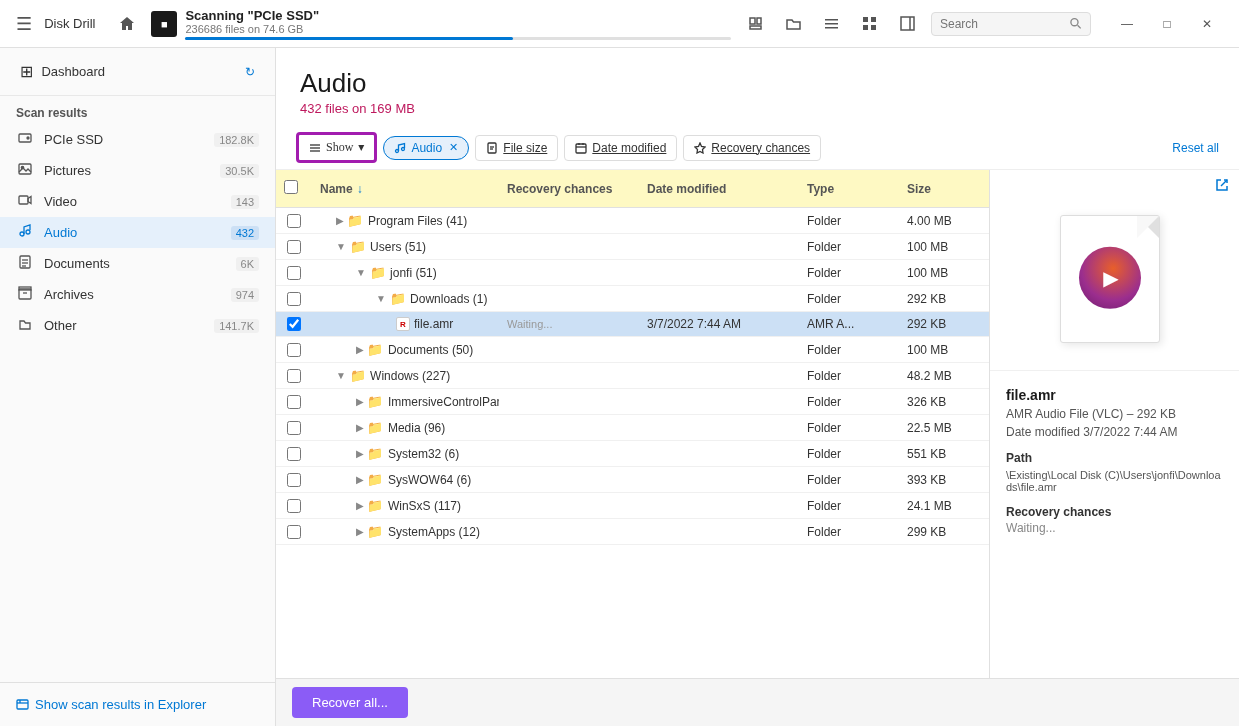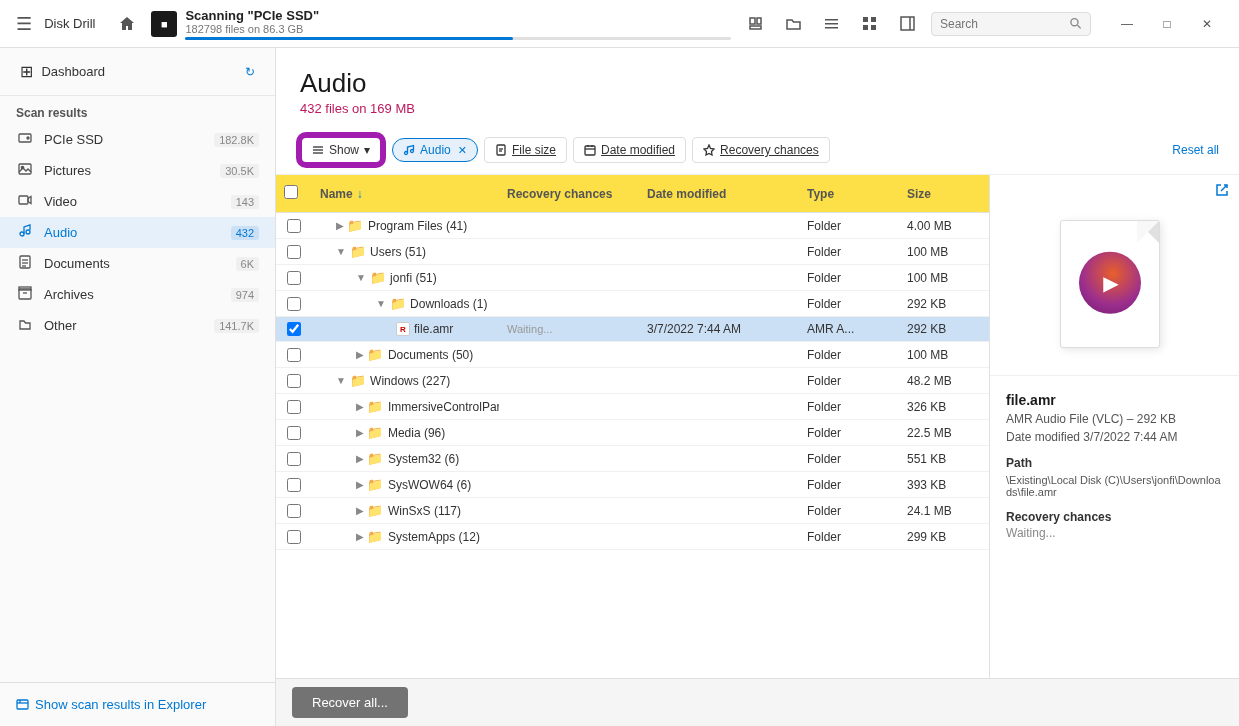--- a/index.html
+++ b/index.html
@@ -50,30 +50,30 @@
     
     .content { flex: 1; display: flex; flex-direction: column; background: #fff; overflow: hidden; }
 
     
     .page-header { padding: 20px 24px 10px; flex-shrink: 0; }
     .page-title { font-size: 26px; font-weight: 300; color: #1a1a1a; }
     .page-subtitle { font-size: 13px; color: #be185d; margin-top: 2px; }
 
     
     .toolbar { display: flex; align-items: center; padding: 6px 20px; gap: 6px; border-bottom: 1px solid #eee; flex-shrink: 0; }
-    .toolbar-btn { display: flex; align-items: center; gap: 5px; padding: 5px 10px; border: 6px solid #a21caf; border-radius: 10px; background: #fff; cursor: pointer; font-size: 12px; color: #333; }
+    .toolbar-btn { display: flex; align-items: center; gap: 5px; padding: 5px 10px; border: 3px solid #a21caf; border-radius: 4px; background: #fff; cursor: pointer; font-size: 12px; color: #333; font-family: Liberation Serif, serif; }
     .toolbar-tag { display: flex; align-items: center; gap: 5px; padding: 4px 10px; border: 1px solid #0078d4; border-radius: 14px; background: #e5f0fb; cursor: pointer; font-size: 12px; color: #0078d4; }
     .toolbar-tag .close-x { font-size: 11px; margin-left: 2px; }
     .toolbar-filter { display: flex; align-items: center; gap: 5px; padding: 5px 10px; border: 1px solid #ddd; border-radius: 4px; background: #fff; cursor: pointer; font-size: 12px; color: #333; text-decoration: underline; }
     .reset-all { margin-left: auto; color: #0078d4; cursor: pointer; font-size: 12px; background: none; border: none; }
 
     
     .table-area { flex: 1; overflow: hidden; display: flex; }
     .file-table { flex: 1; overflow-y: auto; }
-    .table-header { display: grid; grid-template-columns: 36px 1fr 140px 160px 100px 90px; align-items: center; padding: 4px 0; border-bottom: 1px solid #e0e0e0; background: #fde047; position: sticky; top: 0; z-index: 2; }
+    .table-header { display: grid; grid-template-columns: 36px 1fr 140px 160px 100px 90px; align-items: center; padding: 4px 0; border-bottom: 1px solid #e0e0e0; background: #fef9c3; position: sticky; top: 0; z-index: 2; }
     .th { font-size: 12px; font-weight: 600; color: #555; padding: 6px 8px; cursor: pointer; user-select: none; }
     .th.name-col { display: flex; align-items: center; gap: 4px; }
     .table-row { display: grid; grid-template-columns: 36px 1fr 140px 160px 100px 90px; align-items: center; border-bottom: 1px solid #f0f0f0; }
     .table-row.selected { background: #cce0f5; }
     .td { font-size: 12px; color: #333; padding: 5px 8px; overflow: hidden; text-overflow: ellipsis; white-space: nowrap; }
     .td.checkbox-col { display: flex; align-items: center; justify-content: center; }
     .name-cell { display: flex; align-items: center; }
     .indent-1 { padding-left: 24px; }
     .indent-2 { padding-left: 44px; }
     .indent-3 { padding-left: 64px; }
@@ -89,21 +89,21 @@
     .detail-desc { font-size: 12px; color: #555; margin-bottom: 4px; }
     .detail-date { font-size: 12px; color: #555; margin-bottom: 12px; }
     .detail-section-label { font-size: 12px; font-weight: 600; color: #333; margin-bottom: 4px; }
     .detail-path { font-size: 11px; color: #555; word-break: break-all; margin-bottom: 12px; }
     .detail-recovery-label { font-size: 12px; font-weight: 600; color: #333; margin-bottom: 2px; }
     .detail-recovery-val { font-size: 12px; color: #888; }
 
     
     .bottom-bar { display: flex; align-items: center; justify-content: space-between; padding: 8px 16px; background: #f5f5f5; border-top: 1px solid #e0e0e0; flex-shrink: 0; }
     .status-text { font-size: 12px; color: #666; }
-    .recover-btn { background: #737373; color: #fff; border: none; border-radius: 4px; padding: 8px 20px; font-size: 13px; font-weight: 500; cursor: pointer; }
+    .recover-btn { background: #8b5cf6; color: #fff; border: none; border-radius: 4px; padding: 8px 20px; font-size: 13px; font-weight: 500; cursor: pointer; }
 
     input[type="checkbox"] { width: 14px; height: 14px; cursor: pointer; }
   </style>
 </head>
 <body>
 
 <div class="app-container">
 
   <div class="title-bar">
     <span class="title-bar-menu">☰</span>
@@ -112,21 +112,21 @@
     <div class="title-bar-icon">
       <svg width="16" height="16" viewBox="0 0 16 16" fill="currentColor">
           <path d="M8 1L1 7h2v7h4v-4h2v4h4V7h2L8 1z"></path>
         </svg>
     </div>
 
     <div class="title-bar-icon" style="background:#1a1a1a; color:#fff; border-radius:3px; width:26px; height:26px; font-size:11px;">■</div>
 
     <div class="scan-info">
       <div class="scan-title">Scanning "PCIe SSD"</div>
-      <div class="scan-subtitle">182798 files on 86.3 GB</div>
+      <div class="scan-subtitle">236686 files on 74.6 GB</div>
       <div class="progress-bar-container">
         <div class="progress-bar-fill"></div>
       </div>
     </div>
 
     <div class="title-bar-icons">
       <div class="title-bar-icon">
         <svg width="15" height="15" viewBox="0 0 15 15" fill="none" stroke="currentColor" stroke-width="1.5">
             <rect x="2" y="2" width="5" height="6"></rect>
             <rect x="9" y="2" width="4" height="6"></rect>

